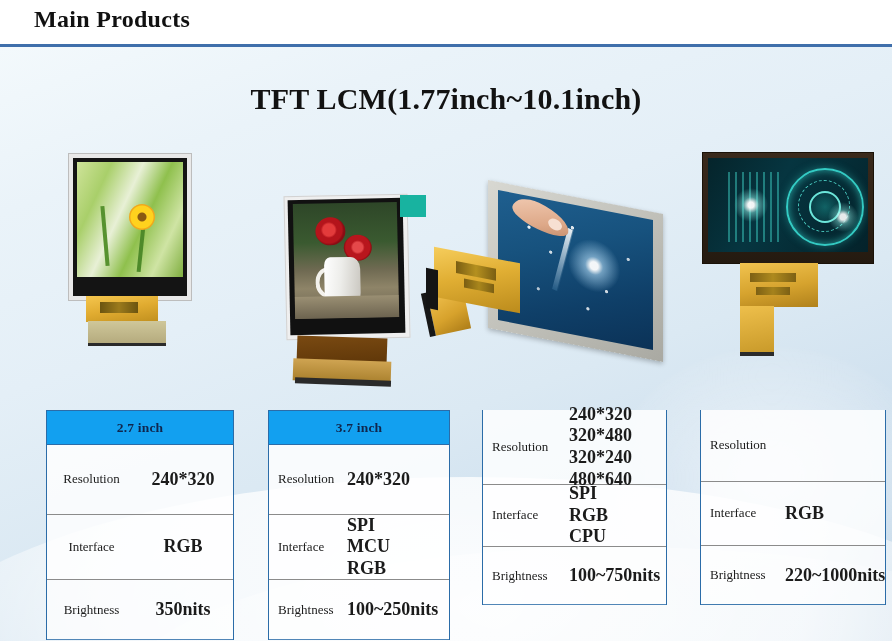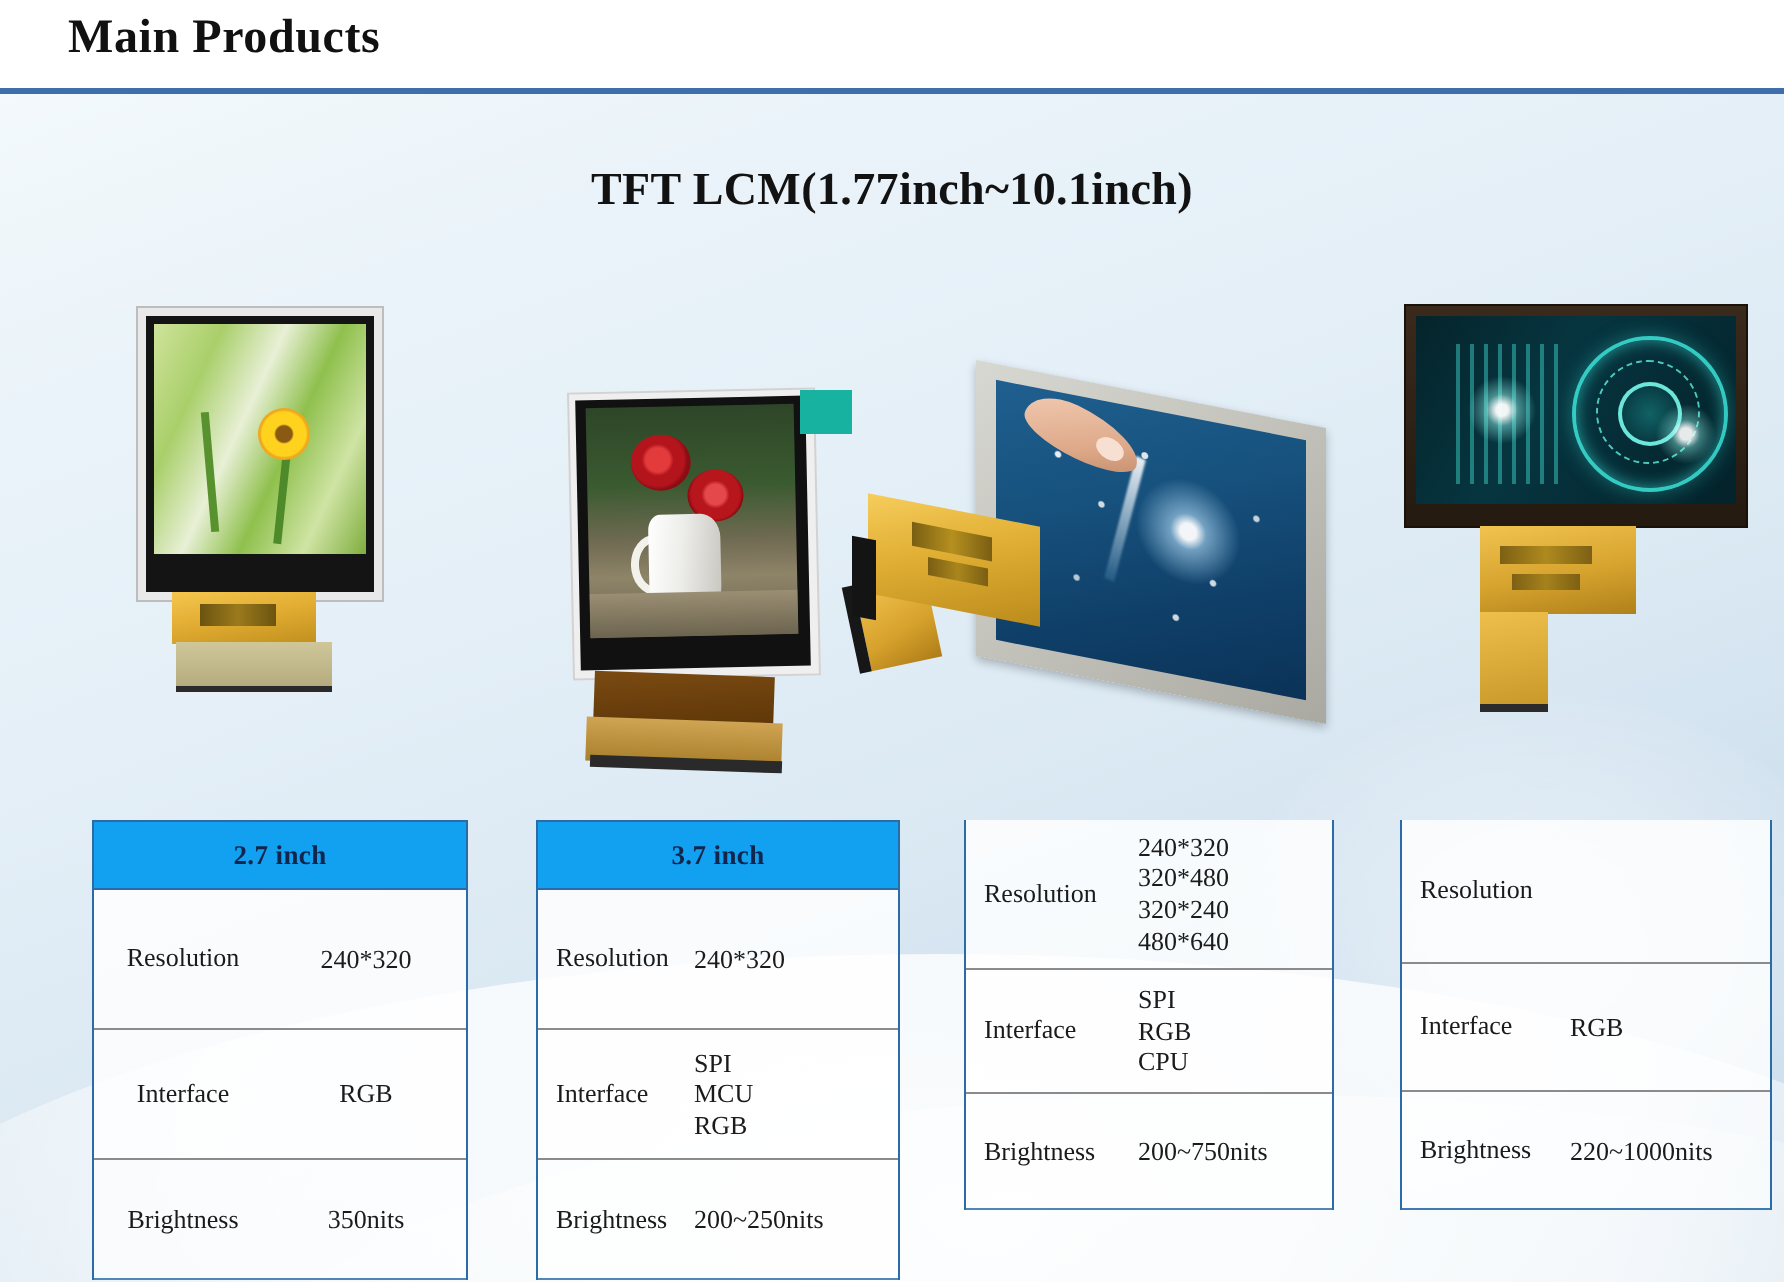--- a/index.html
+++ b/index.html
@@ -117,21 +117,21 @@
   }
 
   .section-title {
     position: absolute;
     left: 0;
     top: 35px;
     width: 892px;
     text-align: center;
     font-family: "Liberation Serif", "DejaVu Serif", serif;
     font-weight: bold;
-    font-size: 23px;
+    font-size: 30px;
     color: #121212;
     letter-spacing: 0.2px;
   }
 
   
   .photos { position: absolute; left: 0; top: 0; width: 892px; height: 594px; }
 
   .prod { position: absolute; }
 
   
@@ -404,25 +404,26 @@
     font-family: "Liberation Serif", "DejaVu Serif", serif;
     font-size: 13px;
     color: #1b1b1b;
     line-height: 1.12;
     box-sizing: border-box;
   }
   .spec-value {
     flex: 1 1 auto;
     padding-left: 6px;
     font-family: "Liberation Serif", "DejaVu Serif", serif;
-    font-size: 13px;
+    font-size: 18px;
     color: #1b1b1b;
     line-height: 1.2;
     white-space: pre-line;
     box-sizing: border-box;
+    font-weight: bold;
   }
 
   
   #t27 { left: 46px; top: 363px; width: 188px; text-align: center; }
   #t27 .spec-body { height: 195px; }
   #t27 .r1 { height: 70px; }
   #t27 .r2 { height: 65px; }
   #t27 .r3 { height: 60px; }
   #t27 .spec-label { width: 80px; }
 
@@ -565,21 +566,21 @@
             <div class="spec-value">240*320</div>
           </div>
           <div class="spec-row r2">
             <div class="spec-label">Interface</div>
             <div class="spec-value">SPI
 MCU
 RGB</div>
           </div>
           <div class="spec-row r3">
             <div class="spec-label">Brightness</div>
-            <div class="spec-value">200~250nits</div>
+            <div class="spec-value">100~250nits</div>
           </div>
         </div>
       </div>
 
       <div class="spec-table" id="t35">
         <div class="spec-body">
           <div class="spec-row r1">
             <div class="spec-label">Resolution</div>
             <div class="spec-value">240*320
 320*480
@@ -587,21 +588,21 @@
 480*640</div>
           </div>
           <div class="spec-row r2">
             <div class="spec-label">Interface</div>
             <div class="spec-value">SPI
 RGB
 CPU</div>
           </div>
           <div class="spec-row r3">
             <div class="spec-label">Brightness</div>
-            <div class="spec-value">200~750nits</div>
+            <div class="spec-value">100~750nits</div>
           </div>
         </div>
       </div>
 
       <div class="spec-table" id="t43">
         <div class="spec-body">
           <div class="spec-row r1">
             <div class="spec-label">Resolution</div>
           </div>
           <div class="spec-row r2">

